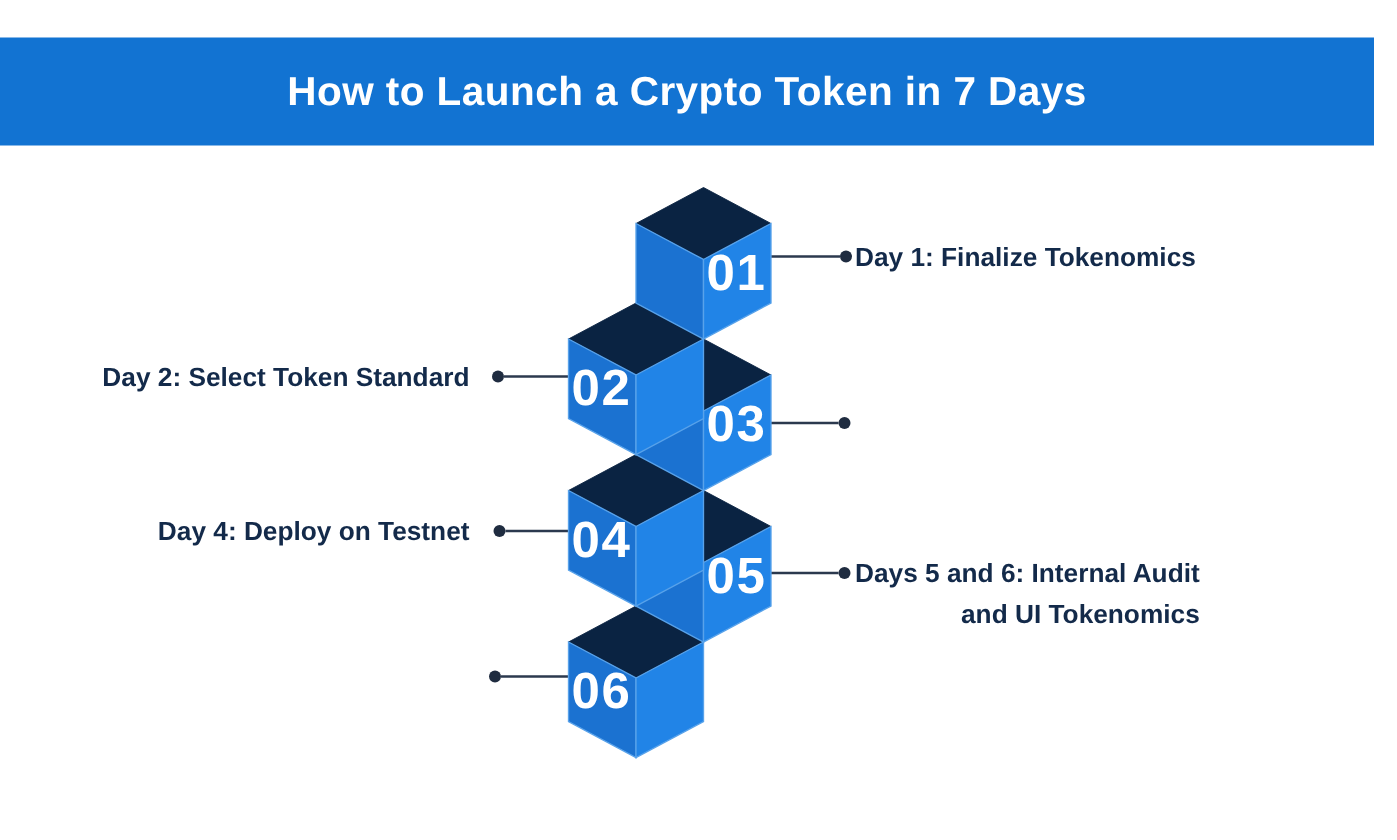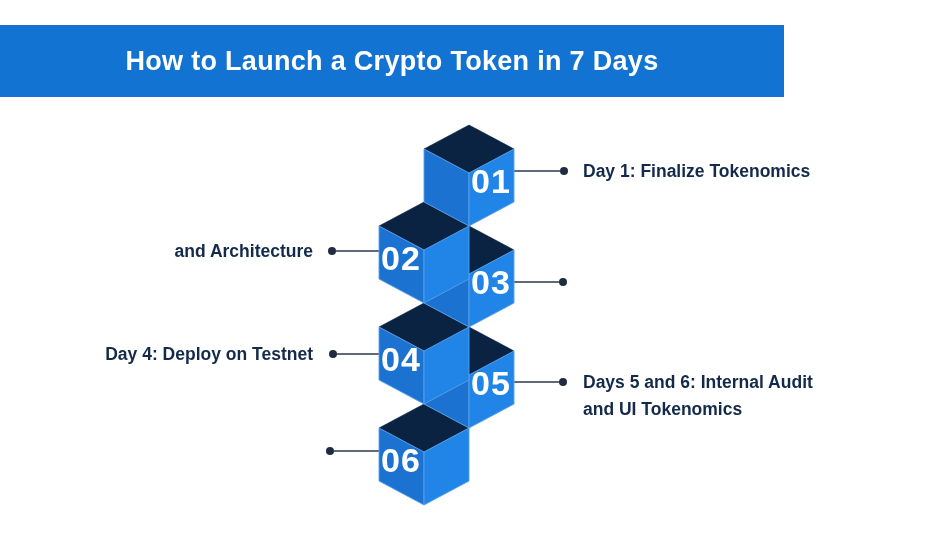--- a/index.html
+++ b/index.html
@@ -6,21 +6,21 @@
   html,body { background:#ffffff; }
   body { font-family:"Liberation Sans",sans-serif; }
 
   .canvas {
     position:relative; width:931px; height:560px;
     background:#ffffff; overflow:hidden;
   }
 
   
   .banner {
-    position:absolute; left:0; top:25px; width:784px; height:72px;
+    position:absolute; left:0; top:25px; width:916px; height:72px;
     background:#1273D2;
     display:flex; align-items:center; justify-content:center;
   }
   .banner h1 {
     color:#ffffff; font-size:27px; font-weight:700; letter-spacing:.3px;
   }
 
   
   .stack { position:absolute; left:0; top:0; }
   .face-top   { fill:#0A2342; stroke:#0A2342; stroke-width:.6; }
@@ -33,21 +33,21 @@
   .connector line   { stroke:#2B394E; stroke-width:1.6; }
   .connector circle { fill:#1F2C40; }
 
   
   .label {
     position:absolute; color:#132A4A;
     font-size:17.5px; font-weight:700; line-height:27px;
     white-space:nowrap;
   }
   .label span { display:block; }
-  .label.rside { left:583px; text-align:left; }
+  .label.rside { left:570px; text-align:left; }
   .label.lside { right:618px; text-align:right; }
 </style>
 </head>
 <body>
 
 <div class="canvas">
 
   <header class="banner">
     <h1>How to Launch a Crypto Token in 7 Days</h1>
   </header>
@@ -120,27 +120,27 @@
       <polygon class="face-right" points="469,173 514,149 514,202 469,226"></polygon>
       <text class="cube-num" x="491" y="193">01</text>
     </g>
   </svg>
 
   <div class="label rside" style="top:158px;">
     <span>Day 1: Finalize Tokenomics</span>
   </div>
 
   <div class="label lside" style="top:238px;">
-    <span>and Architecture</span>
+    <span>Day 2: Select Token Standard</span>
   </div>
 
 
   <div class="label lside" style="top:341px;">
     <span>Day 4: Deploy on Testnet</span>
   </div>
 
-  <div class="label rside" style="top:369px;">
+  <div class="label rside" style="top:369px;text-align:right;">
     <span>Days 5 and 6: Internal Audit</span>
     <span>and UI Tokenomics</span>
   </div>
 
 
 </div>
 
 </body></html>

